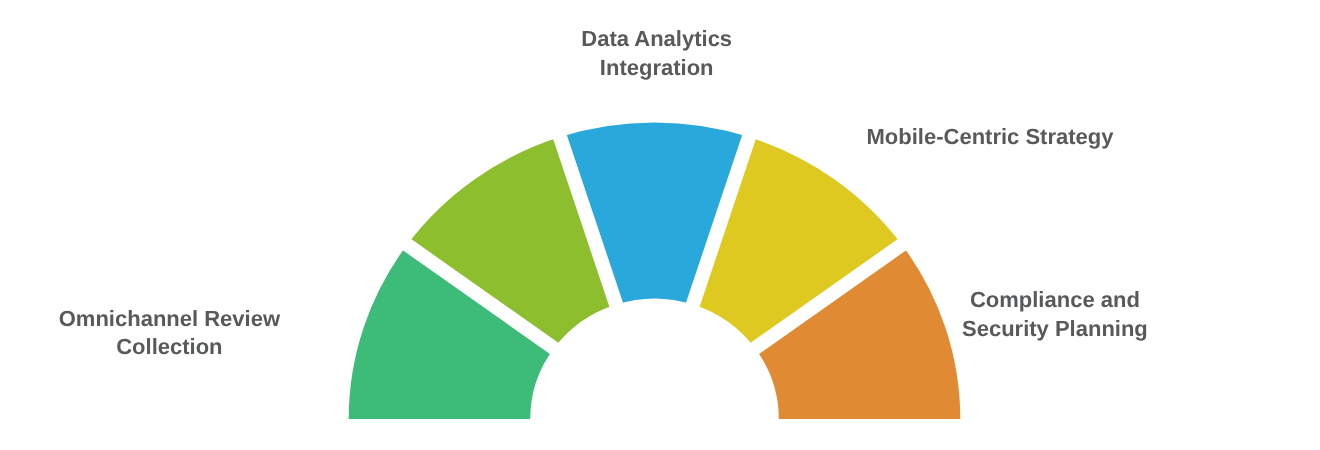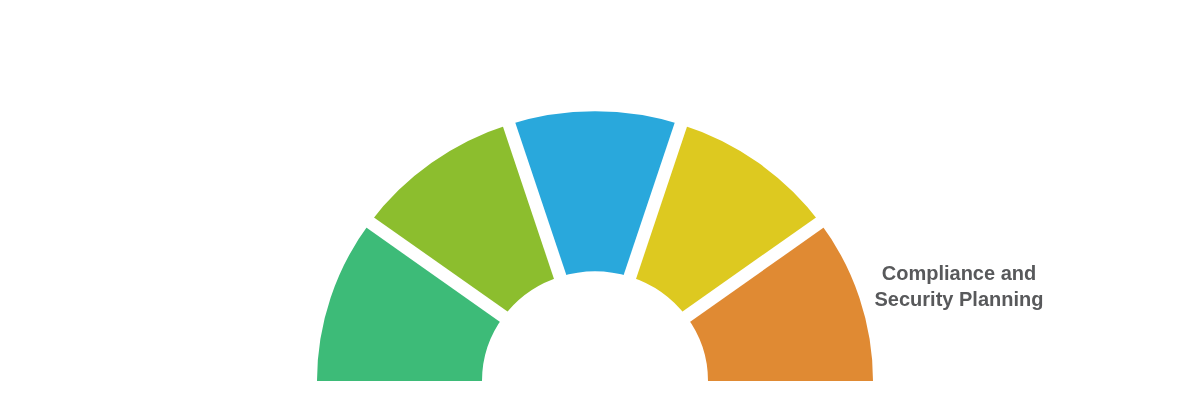--- a/index.html
+++ b/index.html
@@ -50,15 +50,20 @@
         <path d="M -85.91 -264.39 A 278 278 0 0 1 85.91 -264.39 L 34.92 -107.47 A 113 113 0 0 0 -34.92 -107.47 Z" fill="#29a8dc"></path>
         <path d="M 85.91 -264.39 A 278 278 0 0 1 224.91 -163.4 L 91.42 -66.42 A 113 113 0 0 0 34.92 -107.47 Z" fill="#ddc920"></path>
         <path d="M 224.91 -163.4 A 278 278 0 0 1 278 0 L 113 0 A 113 113 0 0 0 91.42 -66.42 Z" fill="#e08a33"></path>
         <line x1="-71.19" y1="-51.73" x2="-236.23" y2="-171.63" stroke="#ffffff" stroke-width="13"></line>
         <line x1="-27.19" y1="-83.69" x2="-90.23" y2="-277.71" stroke="#ffffff" stroke-width="13"></line>
         <line x1="27.19" y1="-83.69" x2="90.23" y2="-277.71" stroke="#ffffff" stroke-width="13"></line>
         <line x1="71.19" y1="-51.73" x2="236.23" y2="-171.63" stroke="#ffffff" stroke-width="13"></line>
       </g>
     </svg>
 
+  <div class="lbl lbl-0">Omnichannel Review
+Collection</div>
+  <div class="lbl lbl-2">Data Analytics
+Integration</div>
+  <div class="lbl lbl-3">Mobile-Centric Strategy</div>
   <div class="lbl lbl-4">Compliance and
 Security Planning</div>
 </div>
 
 </body></html>

